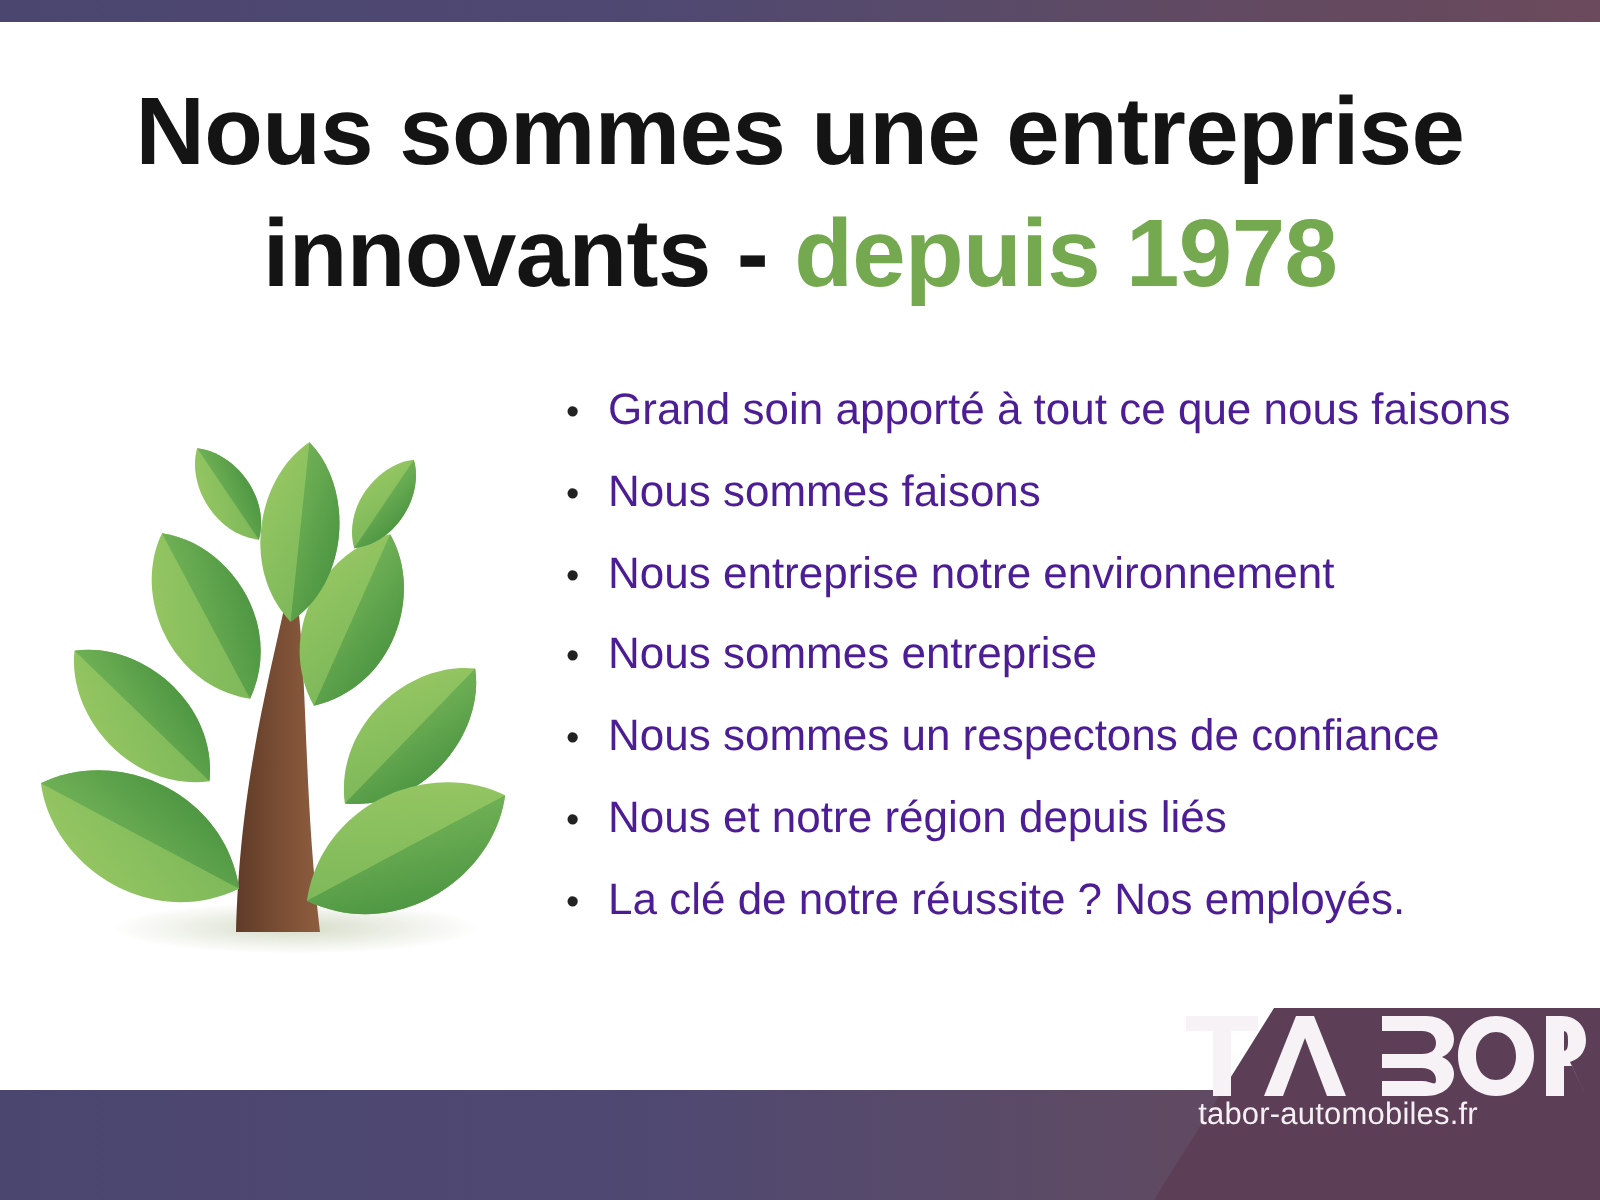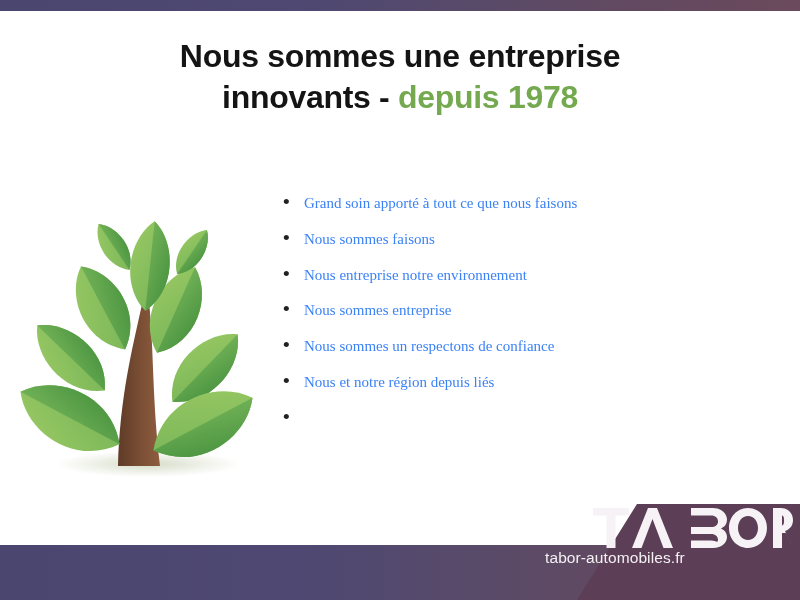--- a/index.html
+++ b/index.html
@@ -32,21 +32,21 @@
   #top-bar    { top: 0;   height: 11px; }
   #bottom-bar { top: 545px; height: 55px; }
 
   
   #headline {
     position: absolute;
     top: 36px;
     left: 40px;
     width: 720px;
     text-align: center;
-    font-size: 32px;
+    font-size: 48px;
     font-weight: bold;
     line-height: 1.28;
     letter-spacing: -0.3px;
     color: #141414;
   }
   #headline .accent { color: #74a94f; text-align: right; }
 
   
   #bullet-list {
     position: absolute;
@@ -60,25 +60,24 @@
     margin-bottom: 15.5px;
   }
   .bullet-dot {
     width: 21px;
     flex: 0 0 21px;
     font-size: 19px;
     line-height: 1;
     color: #222222;
   }
   .bullet-text {
-    font-size: 15px;
+    font-size: 22px;
     line-height: 1.15;
-    color: #3b82f6;
+    color: #4c1d95;
     white-space: nowrap;
-    font-family: Liberation Serif, serif;
   }
 
   
   #tree-illustration {
     position: absolute;
     left: 8px;
     top: 182px;
     width: 272px;
     height: 312px;
   }
@@ -102,21 +101,21 @@
     left: 48px;
     top: 8px;
     width: 200px;
     height: 40px;
   }
   #logo-url {
     position: absolute;
     left: 0;
     top: 49px;
     width: 248px;
-    text-align: left;
+    text-align: center;
     color: #f4f0f3;
     font-size: 15.5px;
     letter-spacing: 0.1px;
   }
 </style>
 </head>
 <body>
 
 <div id="slide">
 
@@ -196,20 +195,21 @@
     <div class="bullet-row">
       <span class="bullet-dot">•</span>
       <span class="bullet-text">Nous sommes un respectons de confiance</span>
     </div>
     <div class="bullet-row">
       <span class="bullet-dot">•</span>
       <span class="bullet-text">Nous et notre région depuis liés</span>
     </div>
     <div class="bullet-row">
       <span class="bullet-dot">•</span>
+      <span class="bullet-text">La clé de notre réussite ? Nos employés.</span>
     </div>
   </div>
 
   <div class="bar" id="bottom-bar"></div>
 
   <div id="logo-panel">
     <div id="logo-shape"></div>
 
     <svg id="logo-wordmark" viewBox="0 0 200 40">
       <g fill="#f6f2f5">

